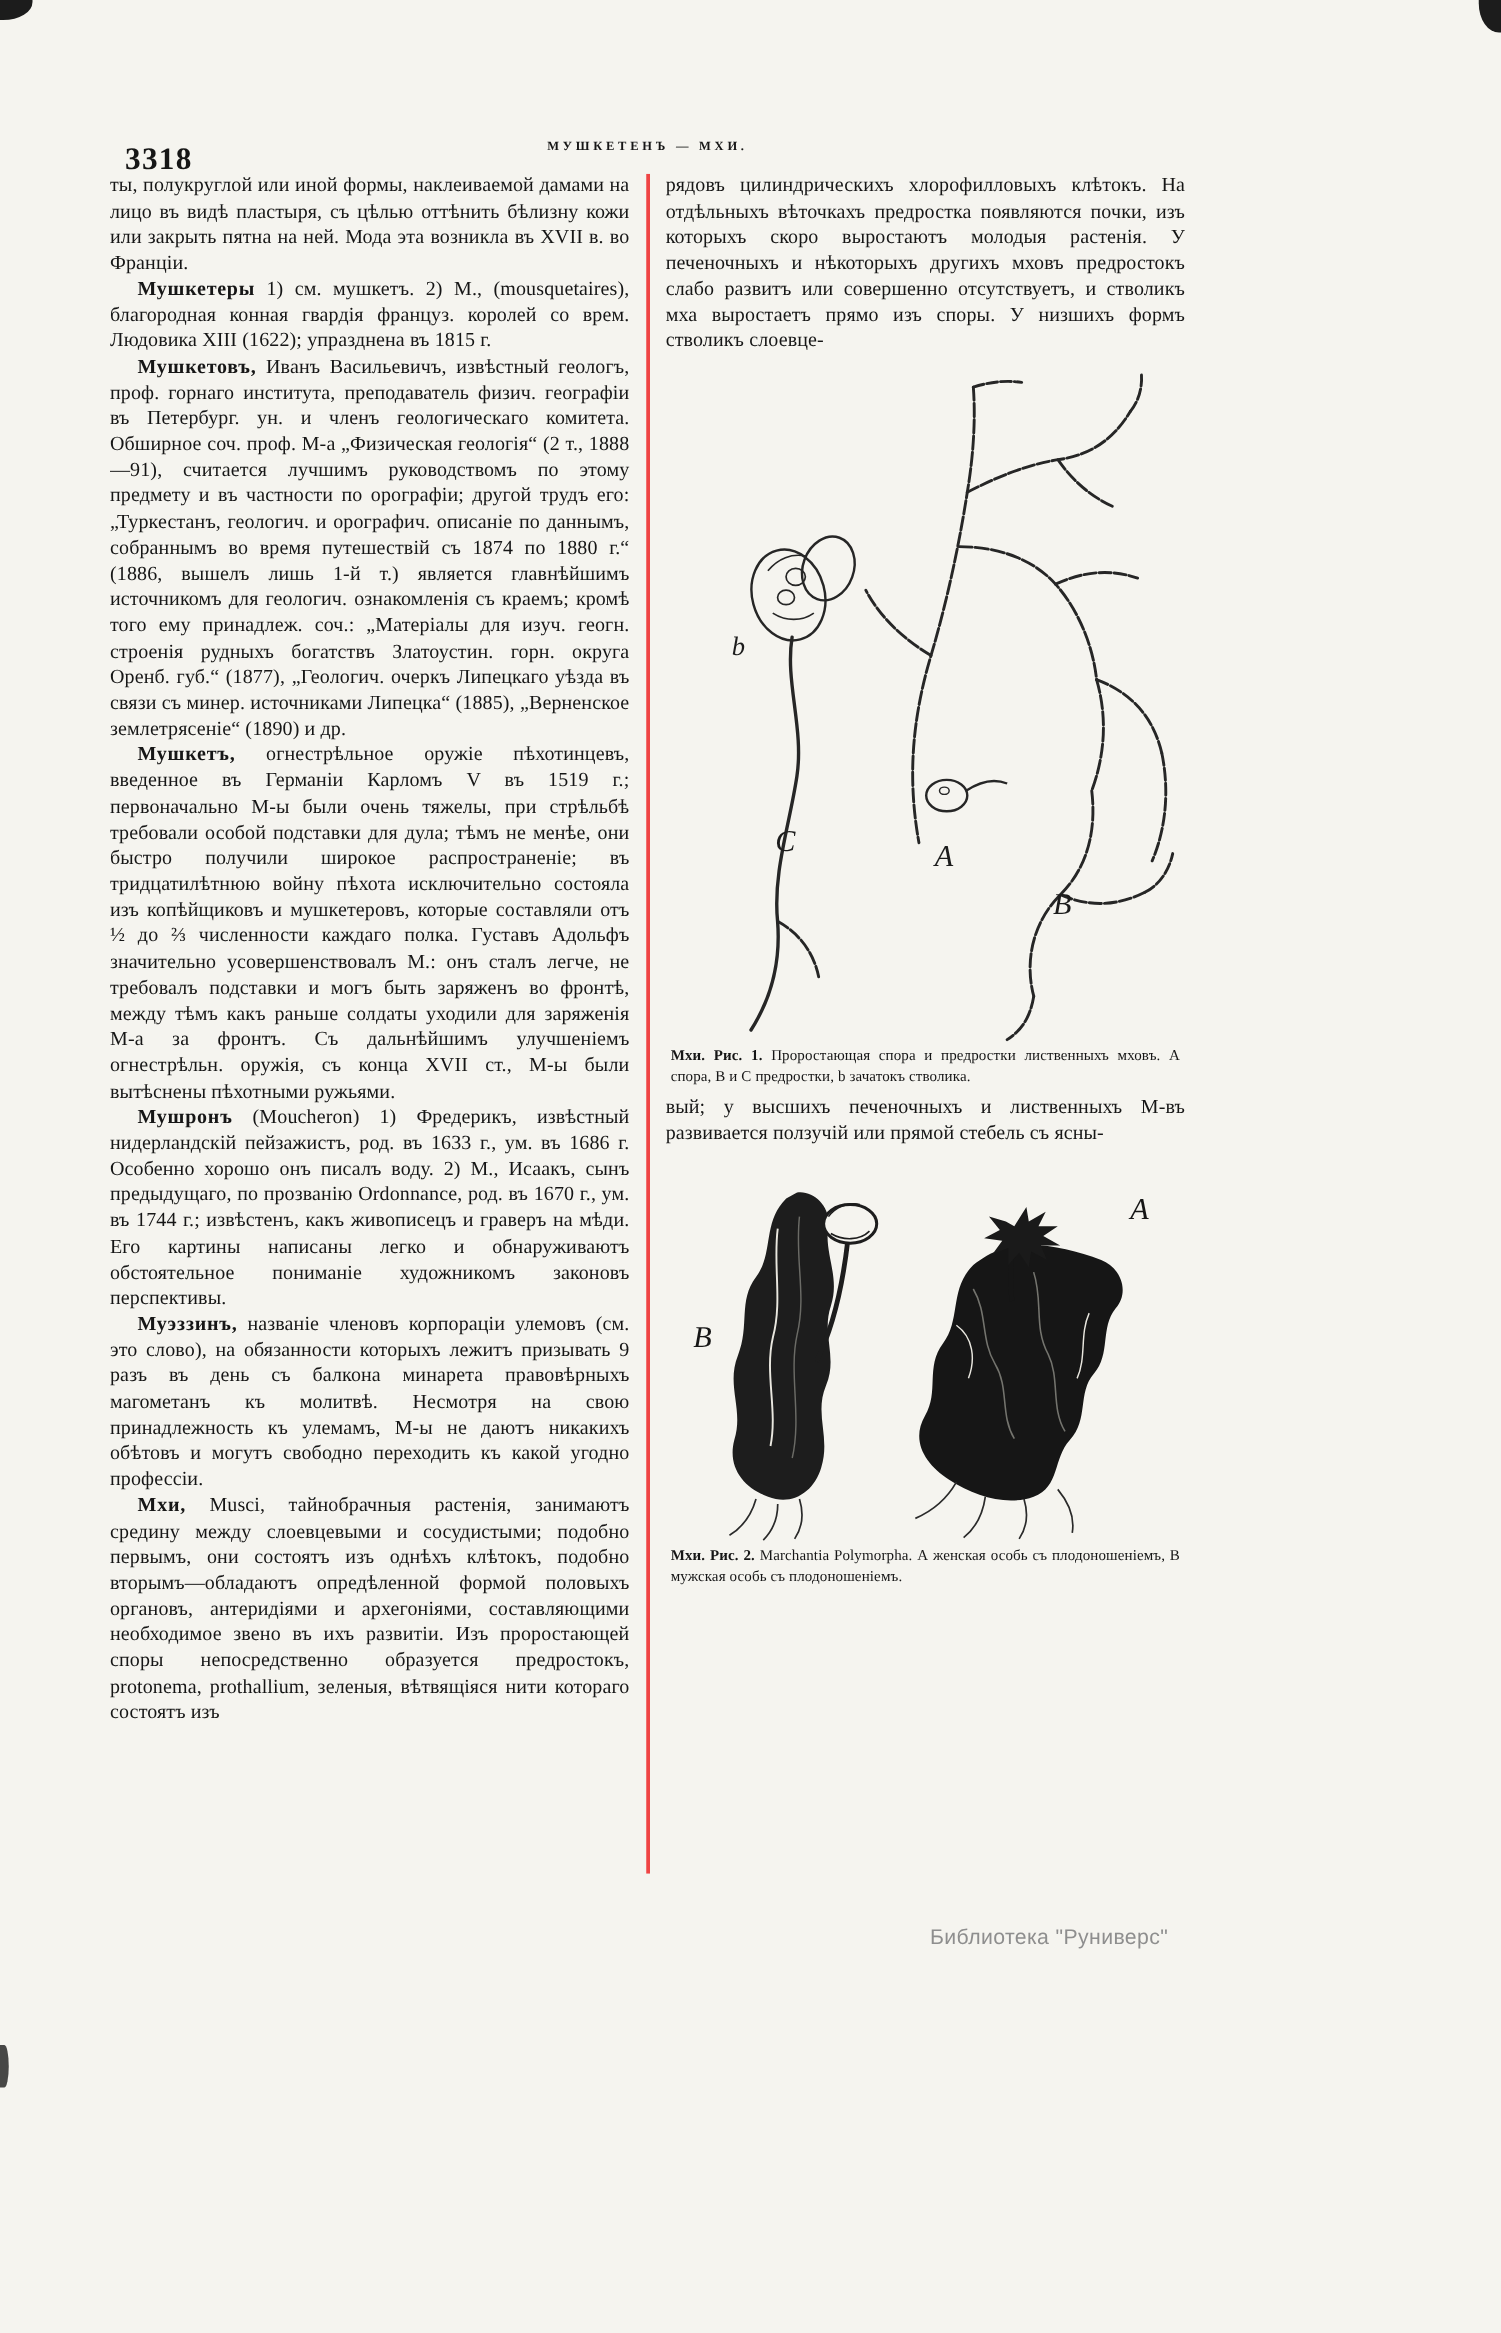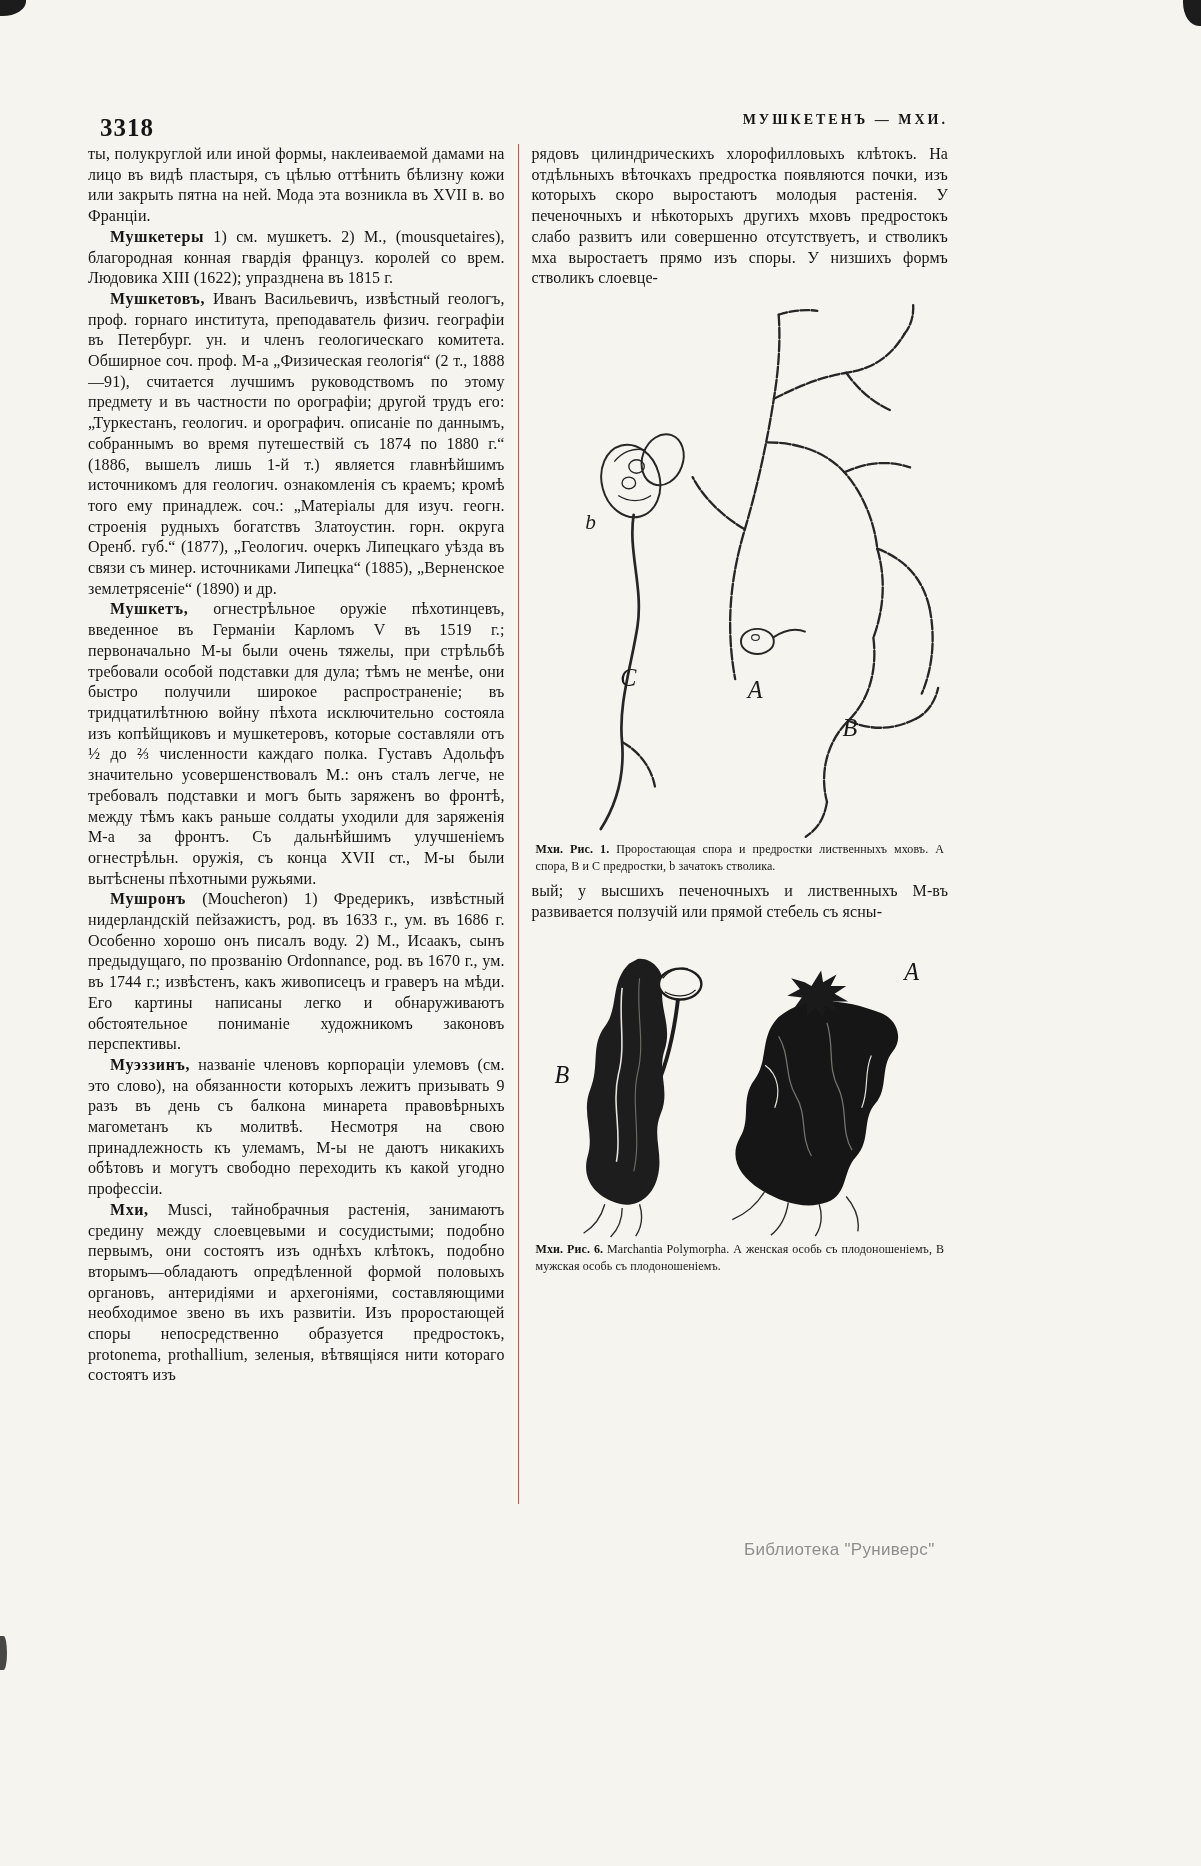--- a/index.html
+++ b/index.html
@@ -15,29 +15,29 @@
   .scan-mark.tl { left:0; top:0; width:26px; height:16px; border-radius:0 0 90% 0; }
   .scan-mark.tr { right:0; top:0; width:18px; height:26px; border-radius:0 0 0 90%; }
   .scan-mark.le { left:0; top:1636px; width:7px; height:34px; border-radius:0 60% 60% 0; opacity:.8; }
 
   .page { position:absolute; left:88px; top:112px; width:860px; }
   .pageno {
     position:absolute; left:12px; top:2px;
     font-size:25px; font-weight:bold; letter-spacing:1px;
   }
   .running-head {
-    text-align:right; font-size:14px; font-weight:bold;
+    text-align:center; font-size:10px; font-weight:bold;
     letter-spacing:3px; margin:0 0 16px 0;
   }
   .columns { display:flex; height:1360px; overflow:hidden; }
   .col {
     width:418px; font-size:16px; line-height:20.7px;
     text-align:justify; letter-spacing:0.1px;
   }
-  .col-left { padding-right:13px; border-right:1px solid #ef4444; }
+  .col-left { padding-right:13px; border-right:3px solid #ef4444; }
   .col-right { padding-left:13px; }
   p.entry { margin:0; text-indent:22px; }
   p.entry.cont { text-indent:0; }
   .head { font-weight:bold; letter-spacing:0.6px; }
 
   figure { margin:8px 0 6px 0; padding:0; }
   figure svg { display:block; margin:0 auto; }
   figcaption {
     font-size:12px; line-height:17px; text-align:justify;
     padding:2px 4px 0 4px;
@@ -135,21 +135,21 @@
             <path d="M236,140 C250,150 252,168 246,184 M346,130 C338,148 344,166 336,184" stroke="#e9e7df" stroke-width="1.2" fill="none"></path>
             <path d="M282,120 C280,100 281,80 284,62" stroke="#161616" stroke-width="4" fill="none"></path>
             <path d="M284,58 l10,-16 l2,12 l14,-8 l-6,12 l16,0 l-12,8 l14,8 l-16,0 l5,12 l-13,-7 l-2,13 l-8,-12 l-9,10 l0,-14 l-13,5 l8,-11 l-15,-2 l13,-7 l-9,-11 l14,4 Z" fill="#1a1a1a"></path>
           </g>
           <path d="M70,284 C66,298 58,308 48,314 M88,288 C88,300 84,310 76,318 M106,284 C110,297 108,308 102,317 M236,270 C228,284 216,294 202,300 M260,282 C258,296 252,308 242,316 M292,284 C296,297 294,308 288,317 M320,276 C330,288 334,300 332,312" stroke="#2a2a2a" stroke-width="1.4" fill="none"></path>
           <g font-family="Liberation Serif, serif" font-style="italic" fill="#161616">
             <text x="18" y="158" font-size="25">B</text>
             <text x="380" y="52" font-size="25">A</text>
           </g>
         </svg>
-        <figcaption><span class="cap-lead">Мхи. Рис. 6.</span> <span>Marchantia Polymorpha. А женская особь съ плодоношеніемъ, В мужская особь съ плодоношеніемъ.</span></figcaption>
+        <figcaption><span class="cap-lead">Мхи. Рис. 2.</span> <span>Marchantia Polymorpha. А женская особь съ плодоношеніемъ, В мужская особь съ плодоношеніемъ.</span></figcaption>
       </figure>
 
     </div>
 
   </div>
 </main>
 
 <div class="watermark">Библиотека "Руниверс"</div>
 
 </body></html>

